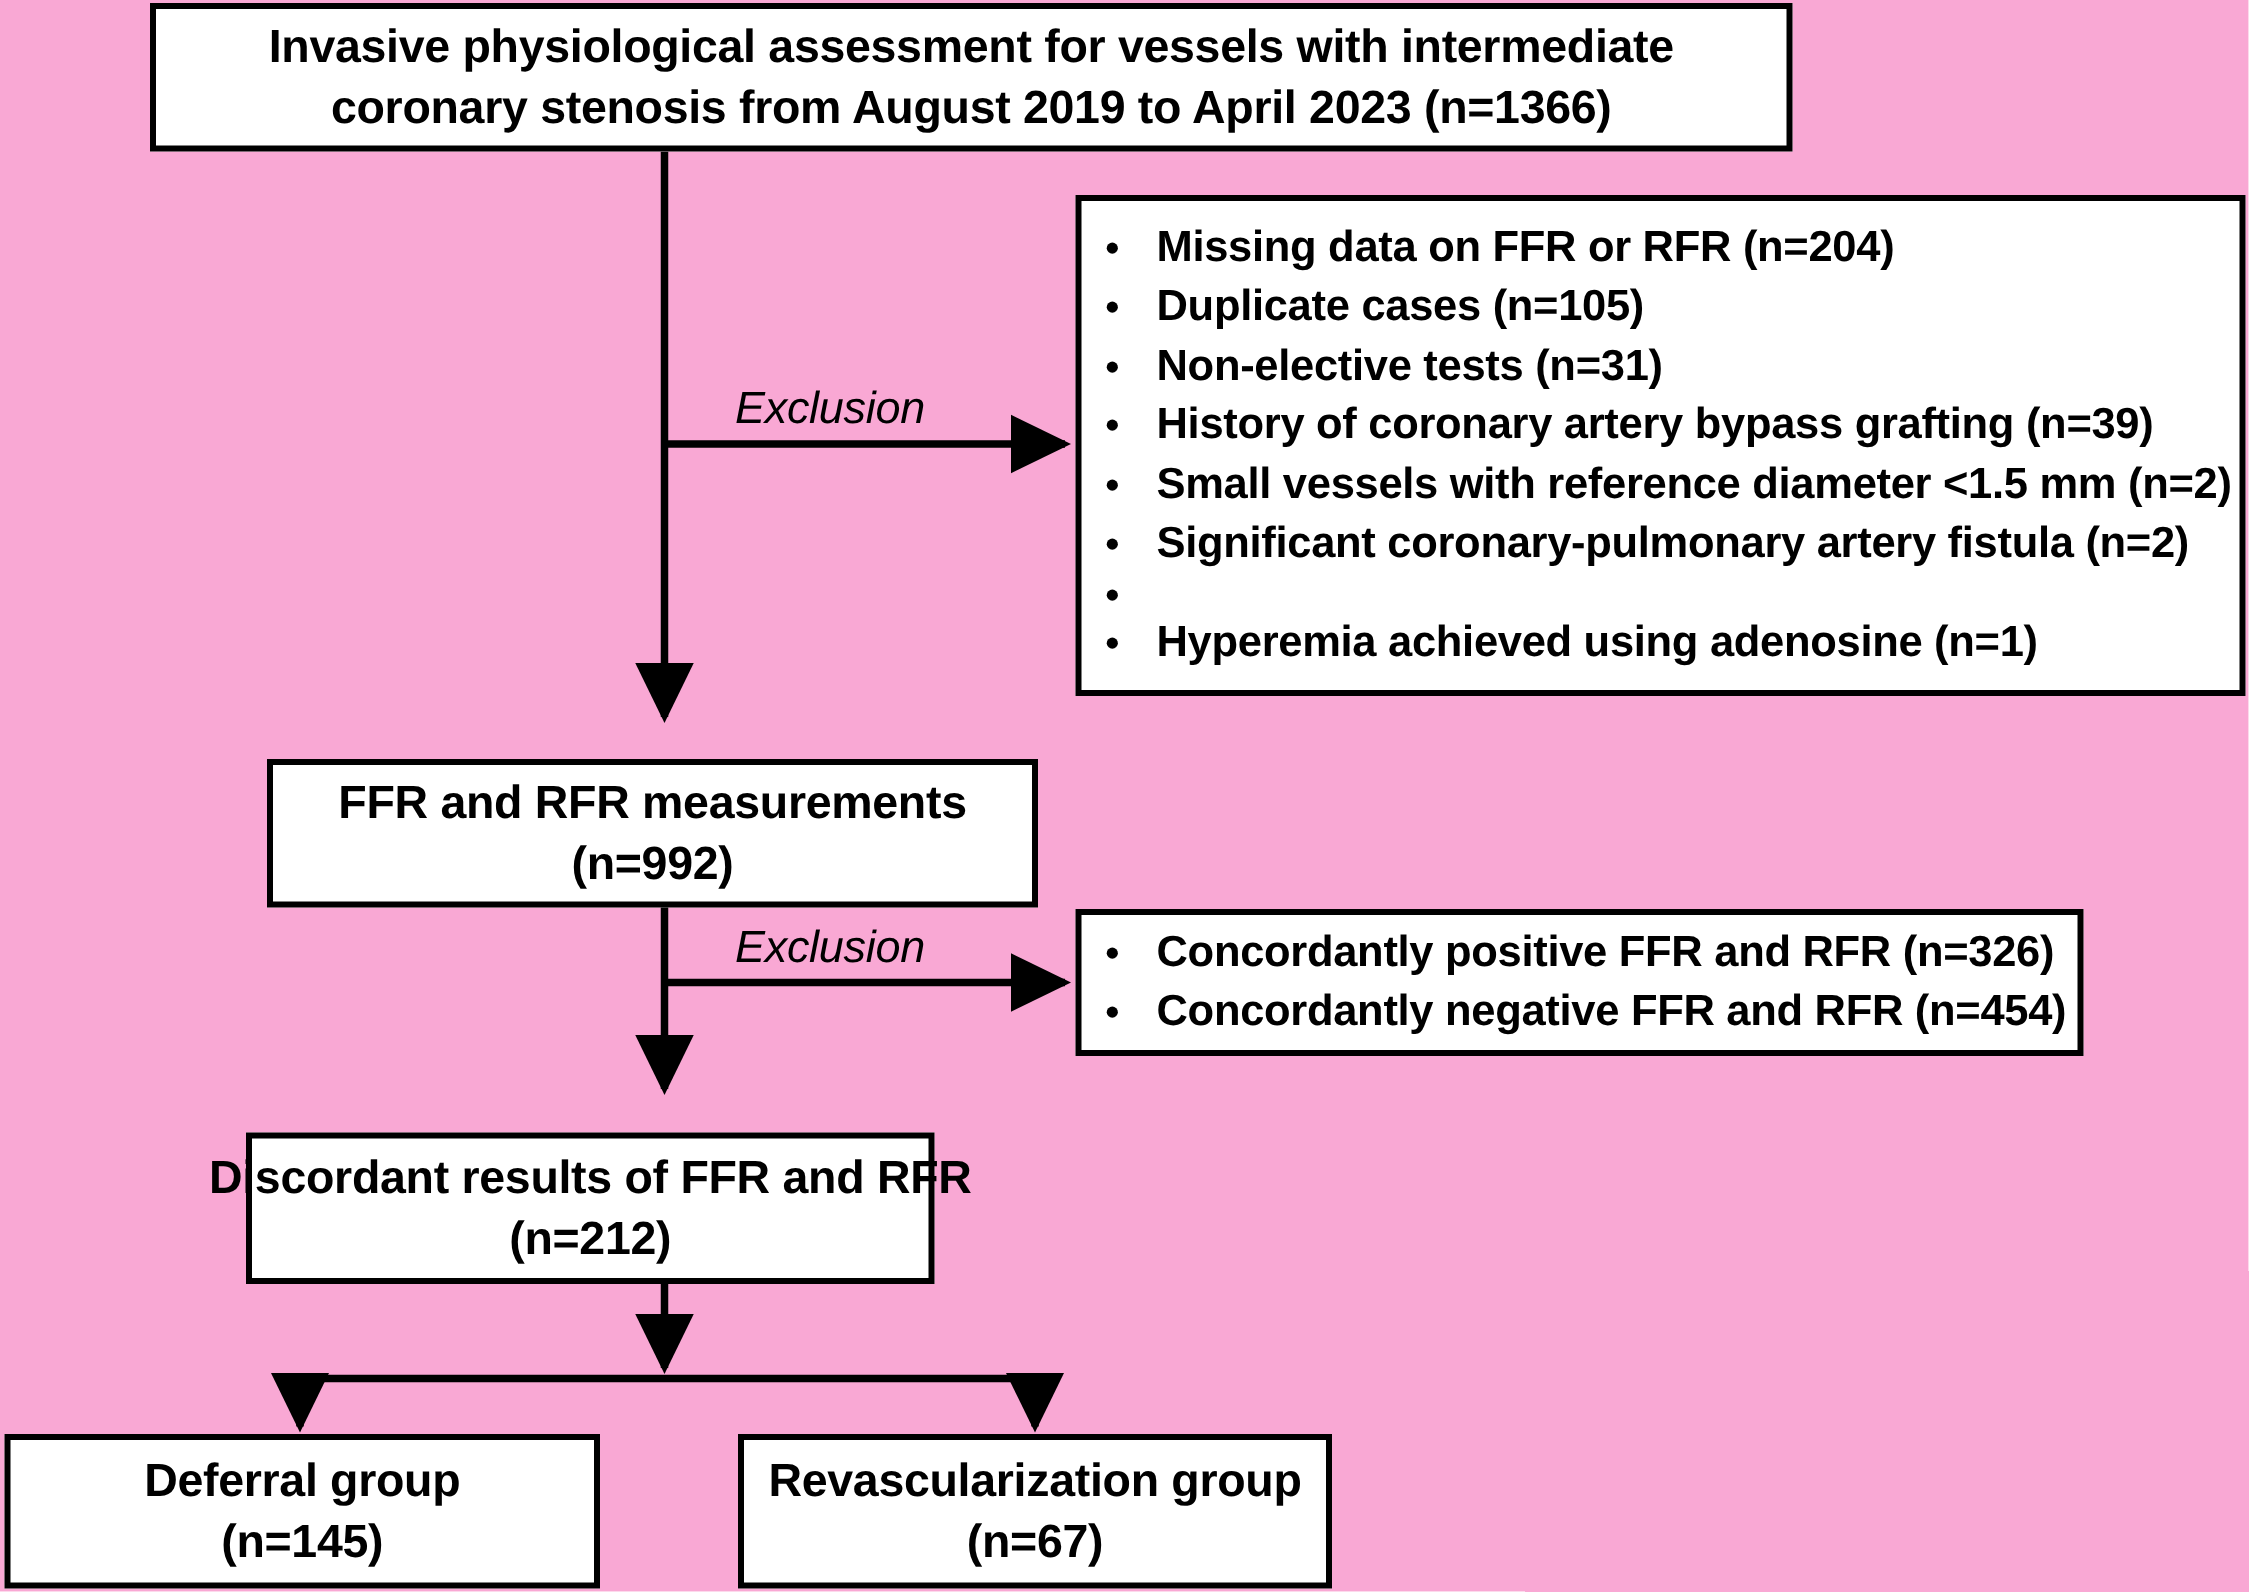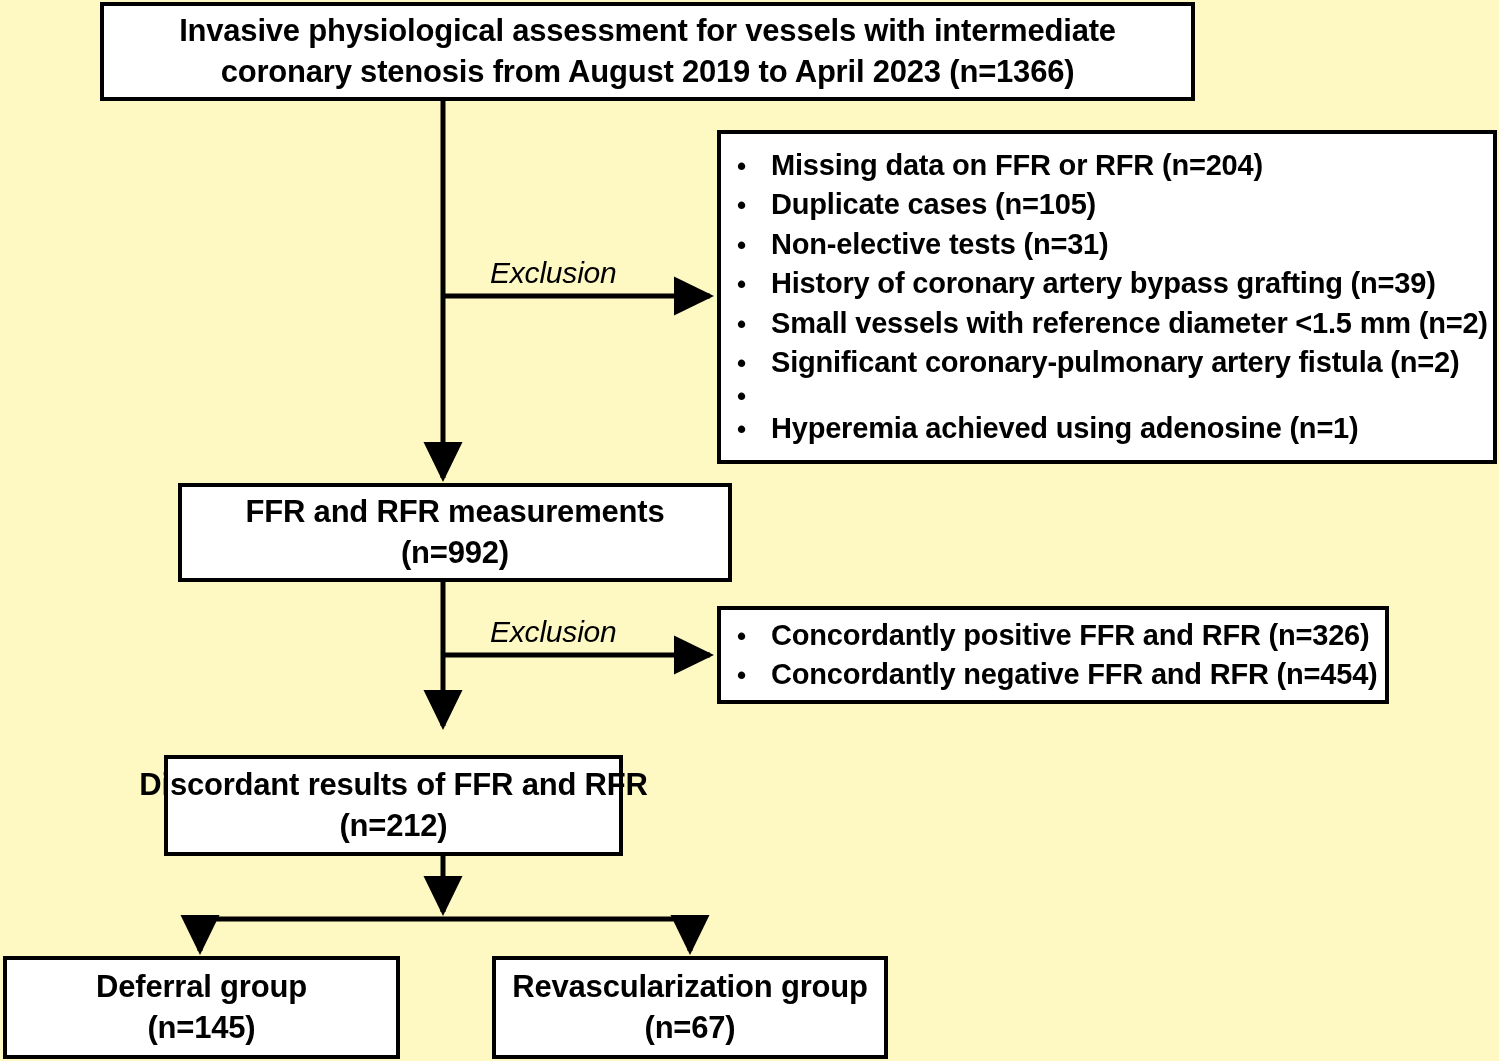--- a/index.html
+++ b/index.html
@@ -4,21 +4,21 @@
 <style>
   html, body {
     margin: 0;
     padding: 0;
     background: #ffffff;
   }
   #canvas {
     position: relative;
     width: 1499px;
     height: 1061px;
-    background: #fef9c3;
+    background: #f9a8d4;
     font-family: "Liberation Sans", sans-serif;
     overflow: hidden;
   }
   .box {
     position: absolute;
     box-sizing: border-box;
     border: 4px solid #000000;
     background: #ffffff;
     display: flex;
     flex-direction: column;
@@ -143,21 +143,21 @@
     </div>
     <div class="bullet-row">
       <span class="bullet-dot">•</span>
     </div>
     <div class="bullet-row">
       <span class="bullet-dot">•</span>
       <span>Hyperemia achieved using adenosine (n=1)</span>
     </div>
   </div>
 
-  <div class="box" style="left:178px; top:483px; width:554px; height:99px;">
+  <div class="box" style="left:178px; top:506px; width:514px; height:99px;">
     <div class="line">FFR and RFR measurements</div>
     <div class="line">(n=992)</div>
   </div>
 
   <div class="excl-label" style="left:490px; top:615px;">Exclusion</div>
 
   <div class="listbox" style="left:717px; top:606px; width:672px; height:98px;">
     <div class="bullet-row">
       <span class="bullet-dot">•</span>
       <span>Concordantly positive FFR and RFR (n=326)</span>

